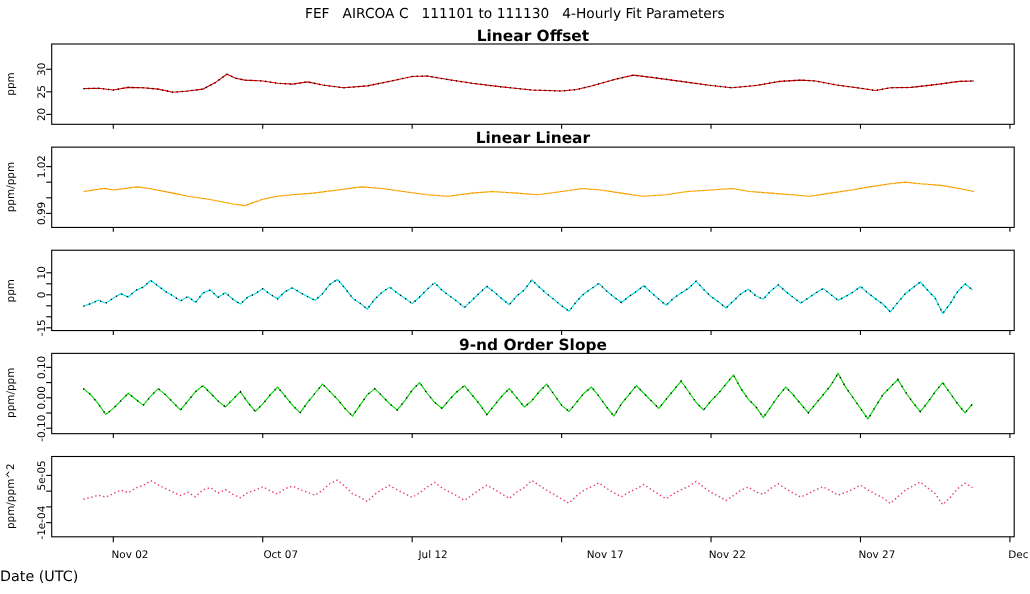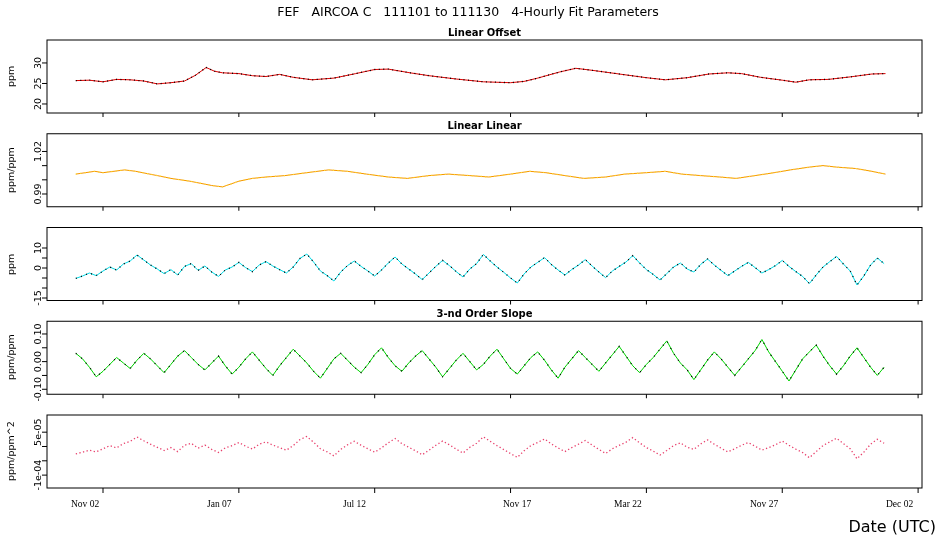--- a/index.html
+++ b/index.html
@@ -1,51 +1,51 @@
 <!DOCTYPE html>
 <html><head>
 <meta charset="utf-8">
 <style>
   html,body{margin:0;padding:0;background:#fff;}
   .fig{position:relative;width:936px;height:540px;background:#ffffff;
        font-family:"DejaVu Sans",sans-serif;color:#000;overflow:hidden;}
   .mtitle{position:absolute;top:4px;left:0;width:936px;text-align:center;
           font-size:12.5px;white-space:pre;}
   .ptitle{position:absolute;left:47px;width:875px;text-align:center;
-          font-size:10px;font-weight:bold;line-height:12px;}
+          font-size:14px;font-weight:bold;line-height:12px;}
   .ylab{position:absolute;left:3px;width:14px;height:73px;
         font-size:9.5px;writing-mode:vertical-rl;transform:rotate(180deg);
         display:flex;align-items:center;justify-content:center;}
-  .xtick{position:absolute;top:499px;width:64px;text-align:left;font-size:9.5px;font-family:Liberation Serif, serif;}
-  .xlab{position:absolute;top:517px;left:0;width:936px;text-align:right;font-size:16px;}
+  .xtick{position:absolute;top:499px;width:64px;text-align:right;font-size:9.5px;}
+  .xlab{position:absolute;top:517px;left:0;width:936px;text-align:left;font-size:13px;}
   svg{position:absolute;top:0;left:0;}
   svg text{font-family:"DejaVu Sans",sans-serif;fill:#000;}
 </style>
 </head>
 <body>
 
 <div class="fig">
 
   <div class="mtitle">FEF   AIRCOA C   111101 to 111130   4-Hourly Fit Parameters</div>
 
   <div class="ptitle" style="top:27px">Linear Offset</div>
   <div class="ptitle" style="top:120px">Linear Linear</div>
-  <div class="ptitle" style="top:308px">3-nd Order Slope</div>
+  <div class="ptitle" style="top:308px">9-nd Order Slope</div>
 
   <div class="ylab" style="top:40px">ppm</div>
   <div class="ylab" style="top:133.75px">ppm/ppm</div>
   <div class="ylab" style="top:227.5px">ppm</div>
   <div class="ylab" style="top:321.25px">ppm/ppm</div>
   <div class="ylab" style="top:415px">ppm/ppm^2</div>
 
   <span class="xtick" style="left:71px">Nov 02</span>
-  <span class="xtick" style="left:207px">Jan 07</span>
+  <span class="xtick" style="left:207px">Oct 07</span>
   <span class="xtick" style="left:343px">Jul 12</span>
   <span class="xtick" style="left:503px">Nov 17</span>
-  <span class="xtick" style="left:614px">Mar 22</span>
+  <span class="xtick" style="left:614px">Nov 22</span>
   <span class="xtick" style="left:750px">Nov 27</span>
   <span class="xtick" style="left:886px">Dec 02</span>
 
   <div class="xlab">Date (UTC)</div>
 
   <svg id="plot" width="936" height="540">
       <rect x="47" y="40" width="875" height="73" fill="none" stroke="#000" stroke-width="1"></rect>
       <line x1="47" x2="42" y1="103.97752808988764" y2="103.97752808988764" stroke="#000" stroke-width="1"></line>
       <text x="38" y="106.97752808988764" text-anchor="middle" font-size="9.5" transform="rotate(-90 38 103.97752808988764)">20</text>
       <line x1="47" x2="42" y1="83.47191011235955" y2="83.47191011235955" stroke="#000" stroke-width="1"></line>

